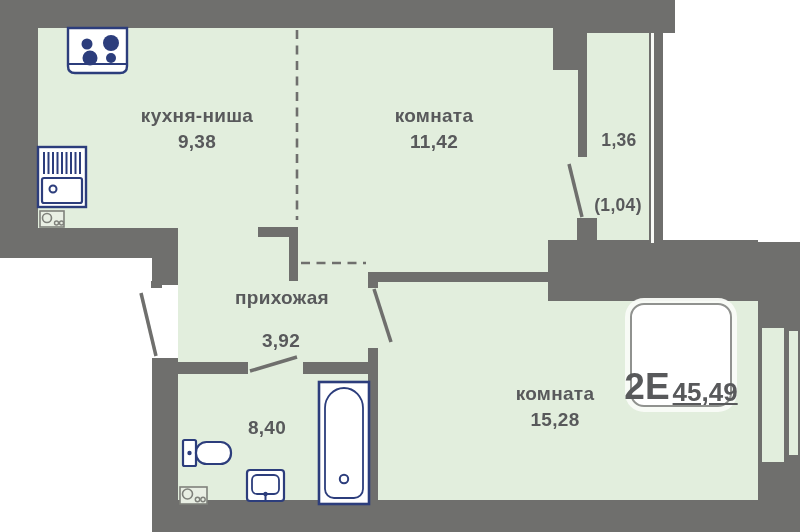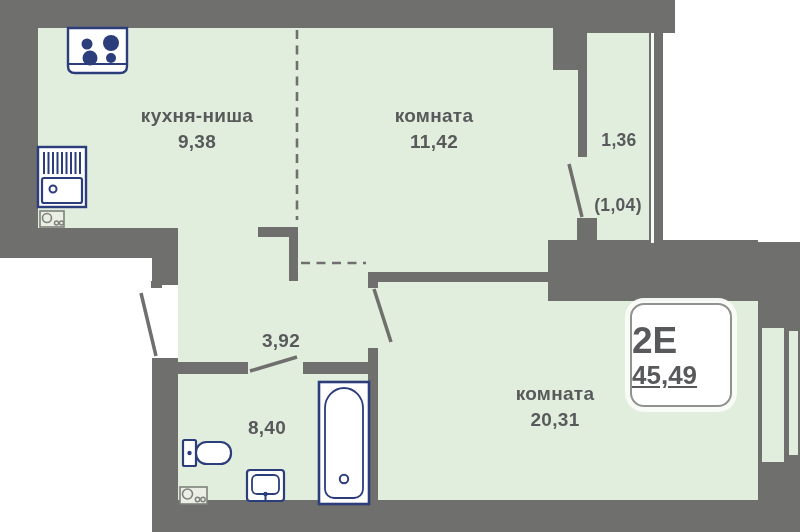--- a/index.html
+++ b/index.html
@@ -25,21 +25,21 @@
   .lbl{
     position:absolute;transform:translate(-50%,-50%);
     color:var(--text);font-weight:700;font-size:19px;letter-spacing:.3px;
     white-space:nowrap;text-align:center;line-height:1;
   }
   .lbl.small{font-size:17.5px;}
   #badge{
     position:absolute;left:630px;top:303px;width:98px;height:100px;
     background:#fff;border:2.5px solid #90928f;border-radius:14px;
     box-shadow:0 0 0 5px rgba(249,251,247,.96);
-    display:flex;flex-direction:column;align-items:flex-start;justify-content:center;
+    display:flex;flex-direction:row;align-items:flex-end;justify-content:center;
     gap:3px;
   }
   #badge .type{font-weight:700;font-size:37px;color:var(--text);line-height:1;}
   #badge .area{font-weight:700;font-size:26px;color:var(--text);line-height:1;text-decoration:underline;}
   svg{position:absolute;left:0;top:0;}
 </style>
 </head>
 <body>
 
 <div id="plan">
@@ -151,25 +151,26 @@
 
   <div class="lbl" style="left:197px;top:115px;text-align:center;">кухня-ниша</div>
   <div class="lbl" style="left:197px;top:141px;">9,38</div>
 
   <div class="lbl" style="left:434px;top:115px;">комната</div>
   <div class="lbl" style="left:434px;top:141px;">11,42</div>
 
   <div class="lbl small" style="left:619px;top:141px;">1,36</div>
   <div class="lbl small" style="left:618px;top:167px;margin-top:39px;">(1,04)</div>
 
+  <div class="lbl" style="left:282px;top:297px;">прихожая</div>
   <div class="lbl" style="left:281px;top:340px;">3,92</div>
 
   <div class="lbl" style="left:267px;top:427px;">8,40</div>
 
   <div class="lbl" style="left:555px;top:393px;">комната</div>
-  <div class="lbl" style="left:555px;top:419px;">20,31</div>
+  <div class="lbl" style="left:555px;top:419px;">15,28</div>
 
   <div id="badge">
     <div class="type">2Е</div>
     <div class="area">45,49</div>
   </div>
 
 </div>
 
 </body></html>

